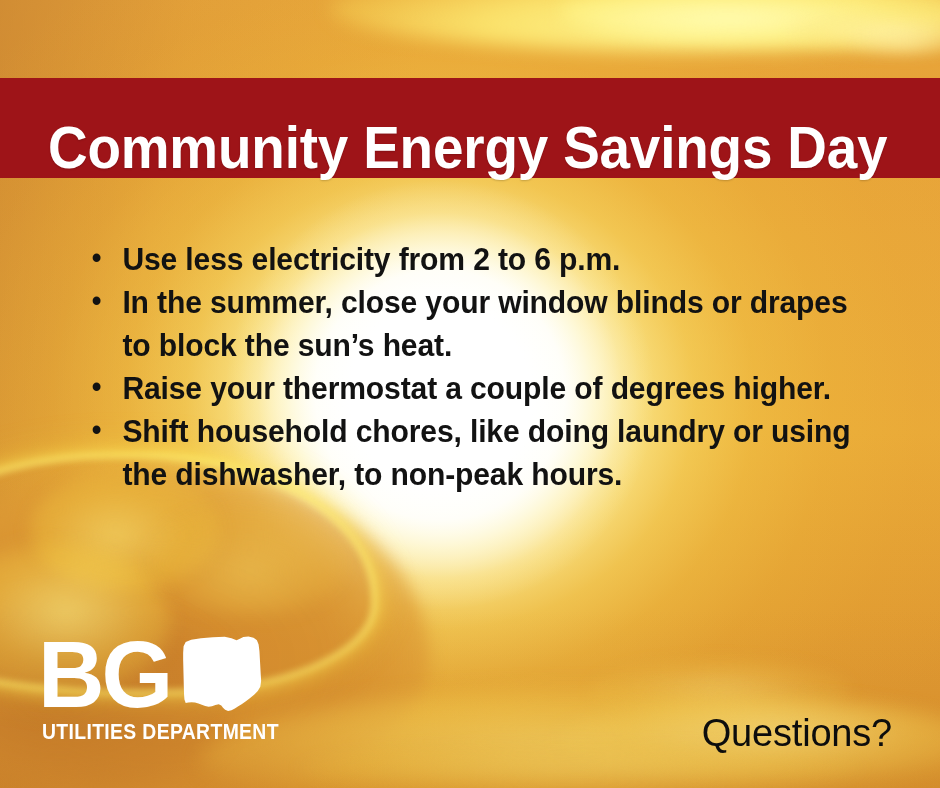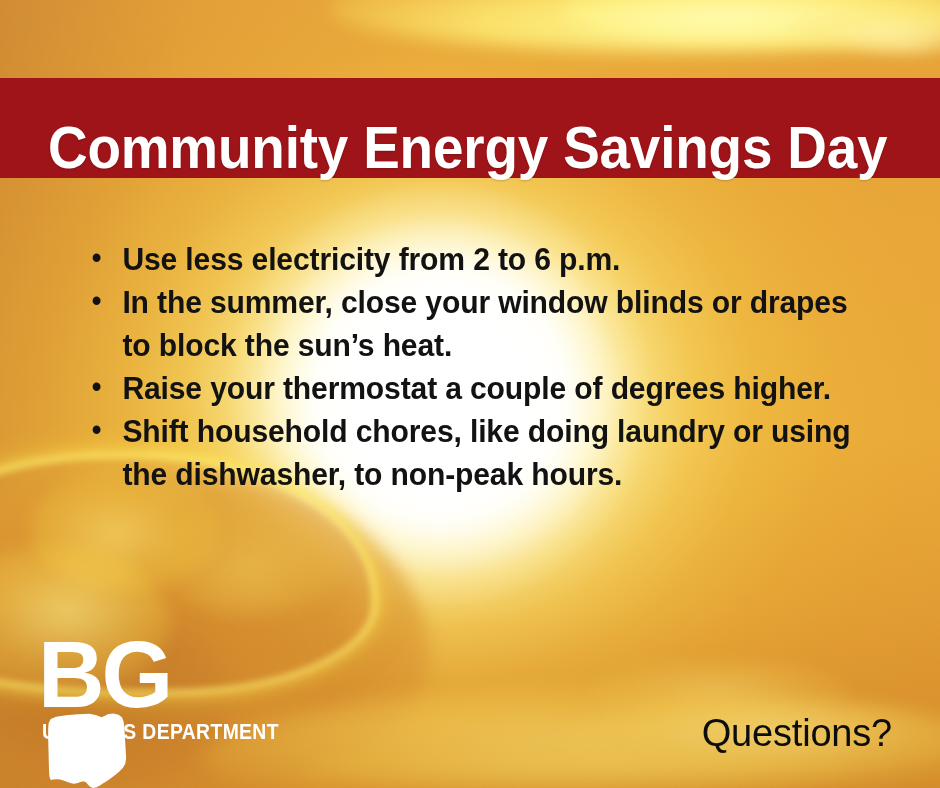--- a/index.html
+++ b/index.html
@@ -297,21 +297,20 @@
   .logo {
     position: absolute;
     left: 38px;
     top: 636px;
     width: 240px;
   }
   .logo-row {
     display: flex;
     align-items: flex-start;
     height: 78px;
-    flex-direction: column;
   }
   .logo-bg {
     color: #ffffff;
     font-size: 94px;
     font-weight: 700;
     line-height: 0.82;
     letter-spacing: -3px;
     transform: scaleX(0.98);
     transform-origin: left top;
   }

